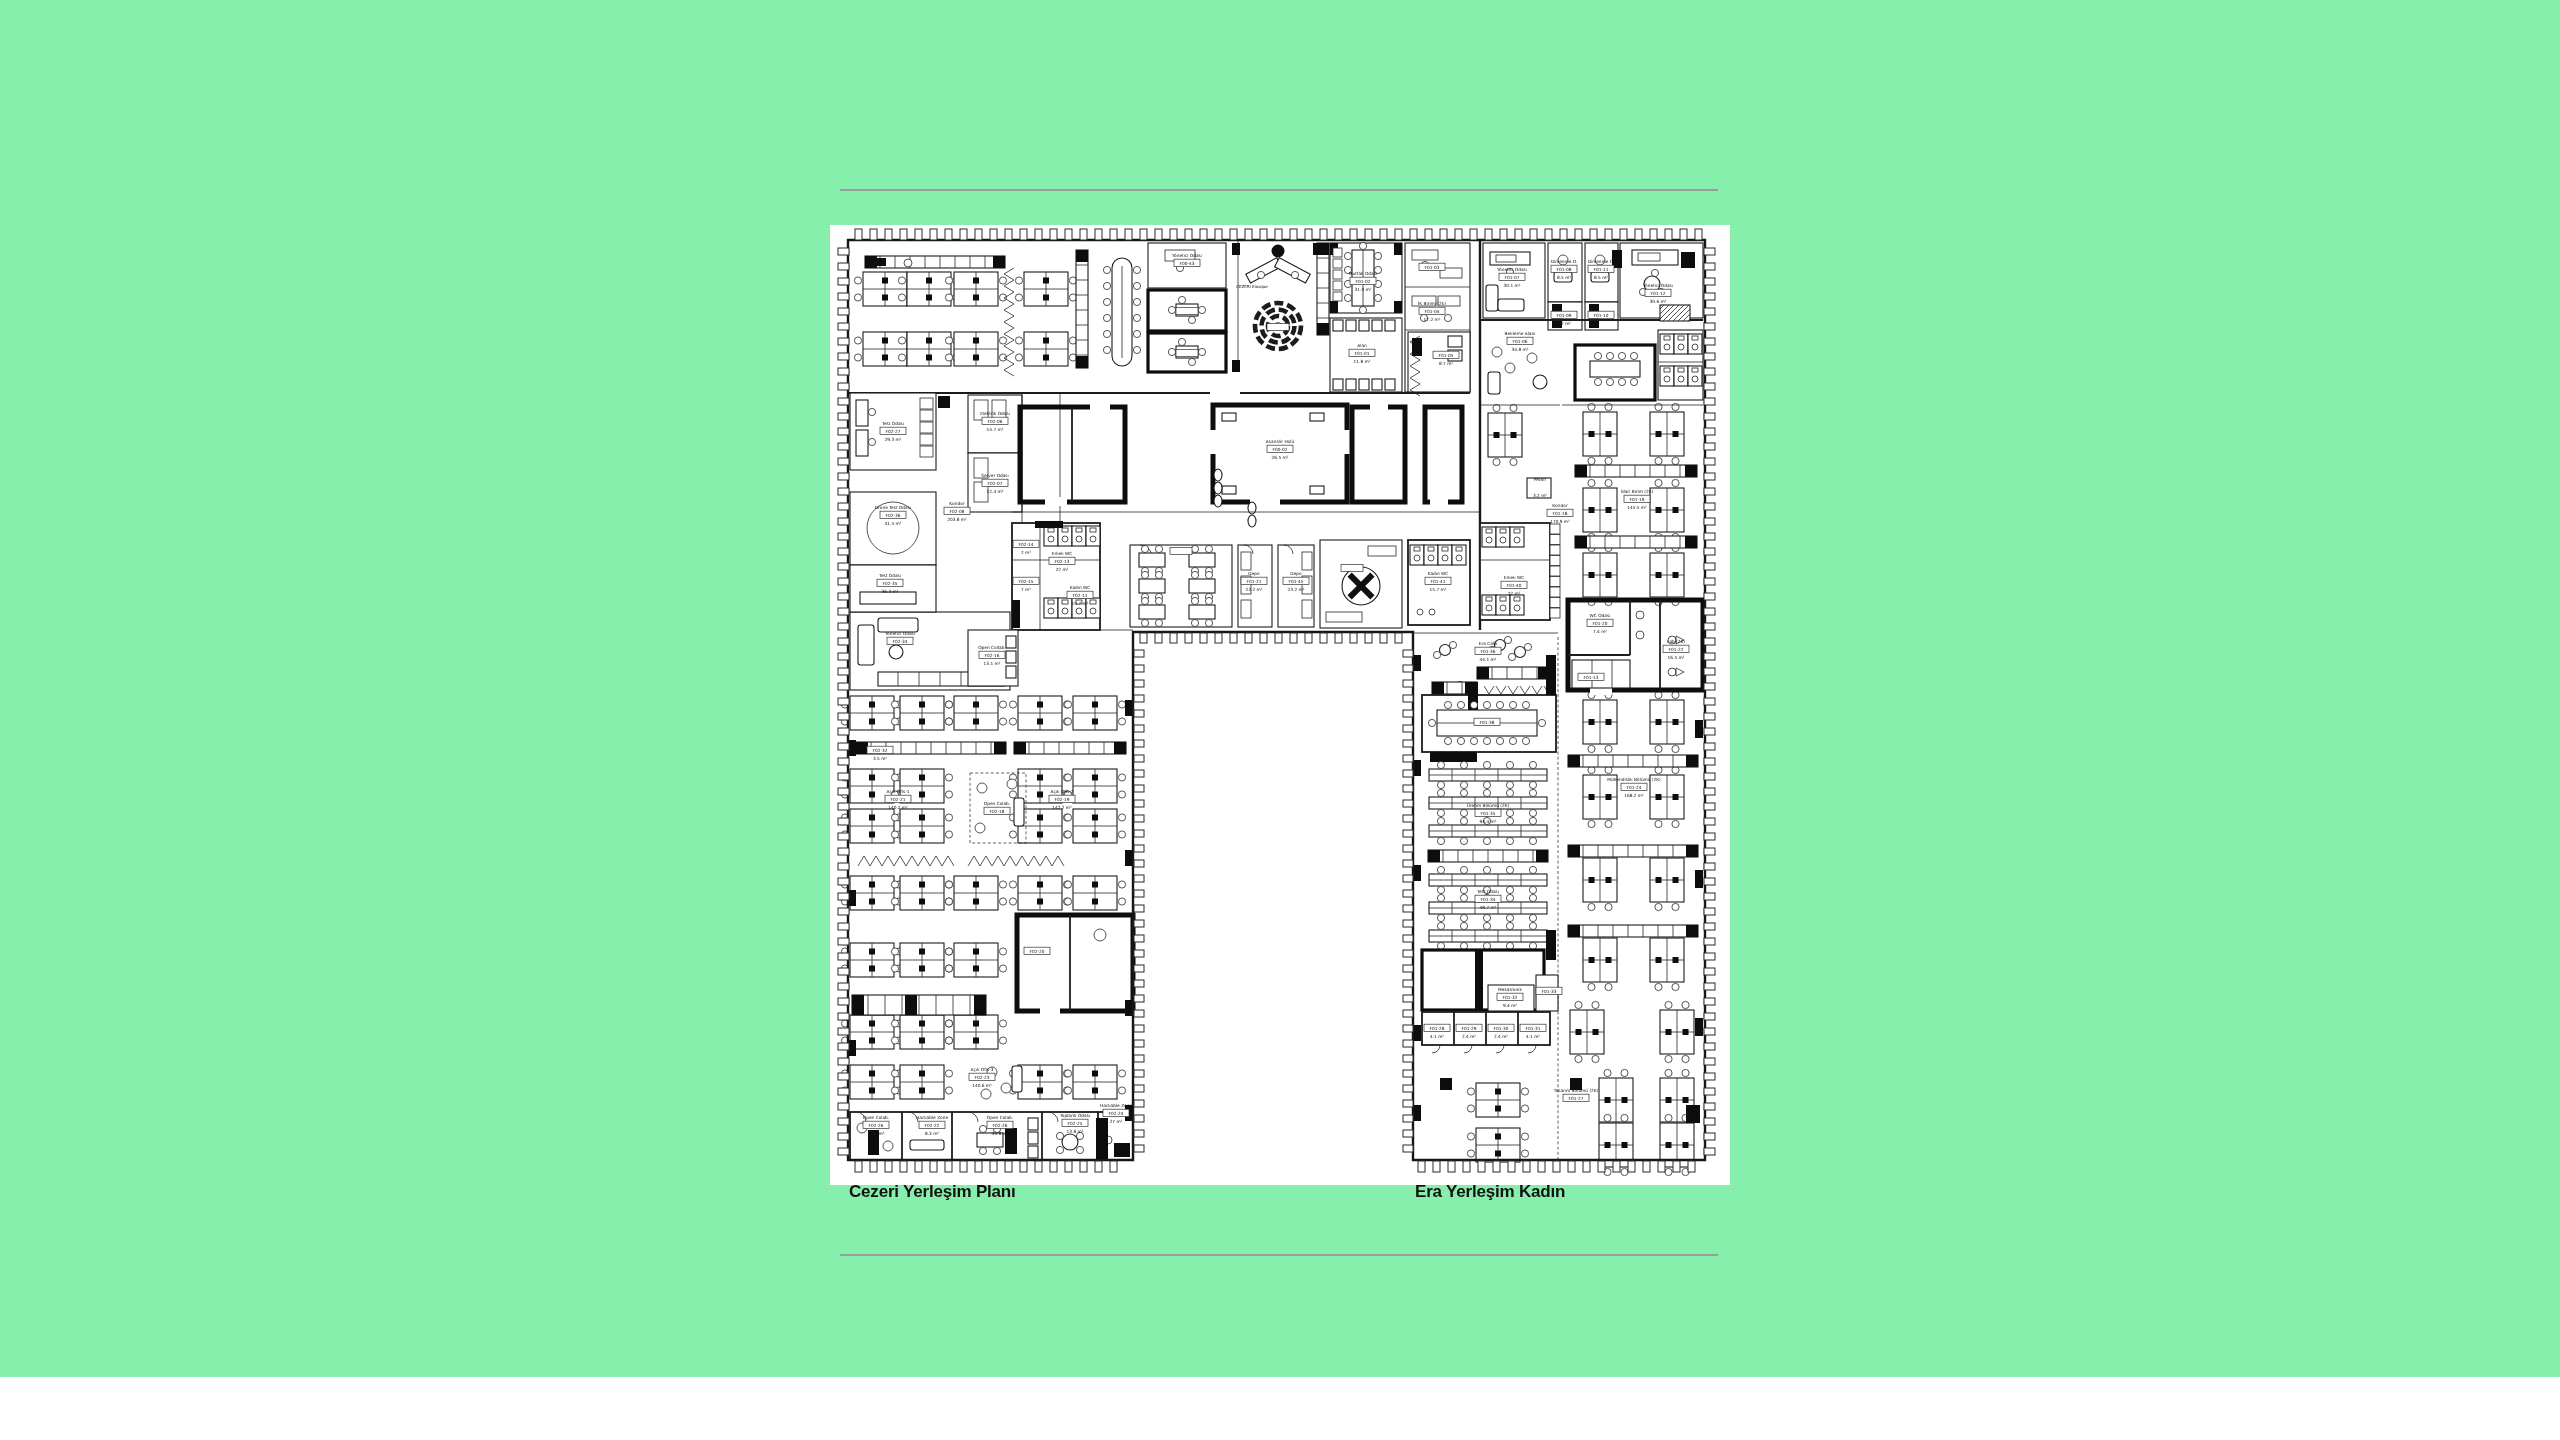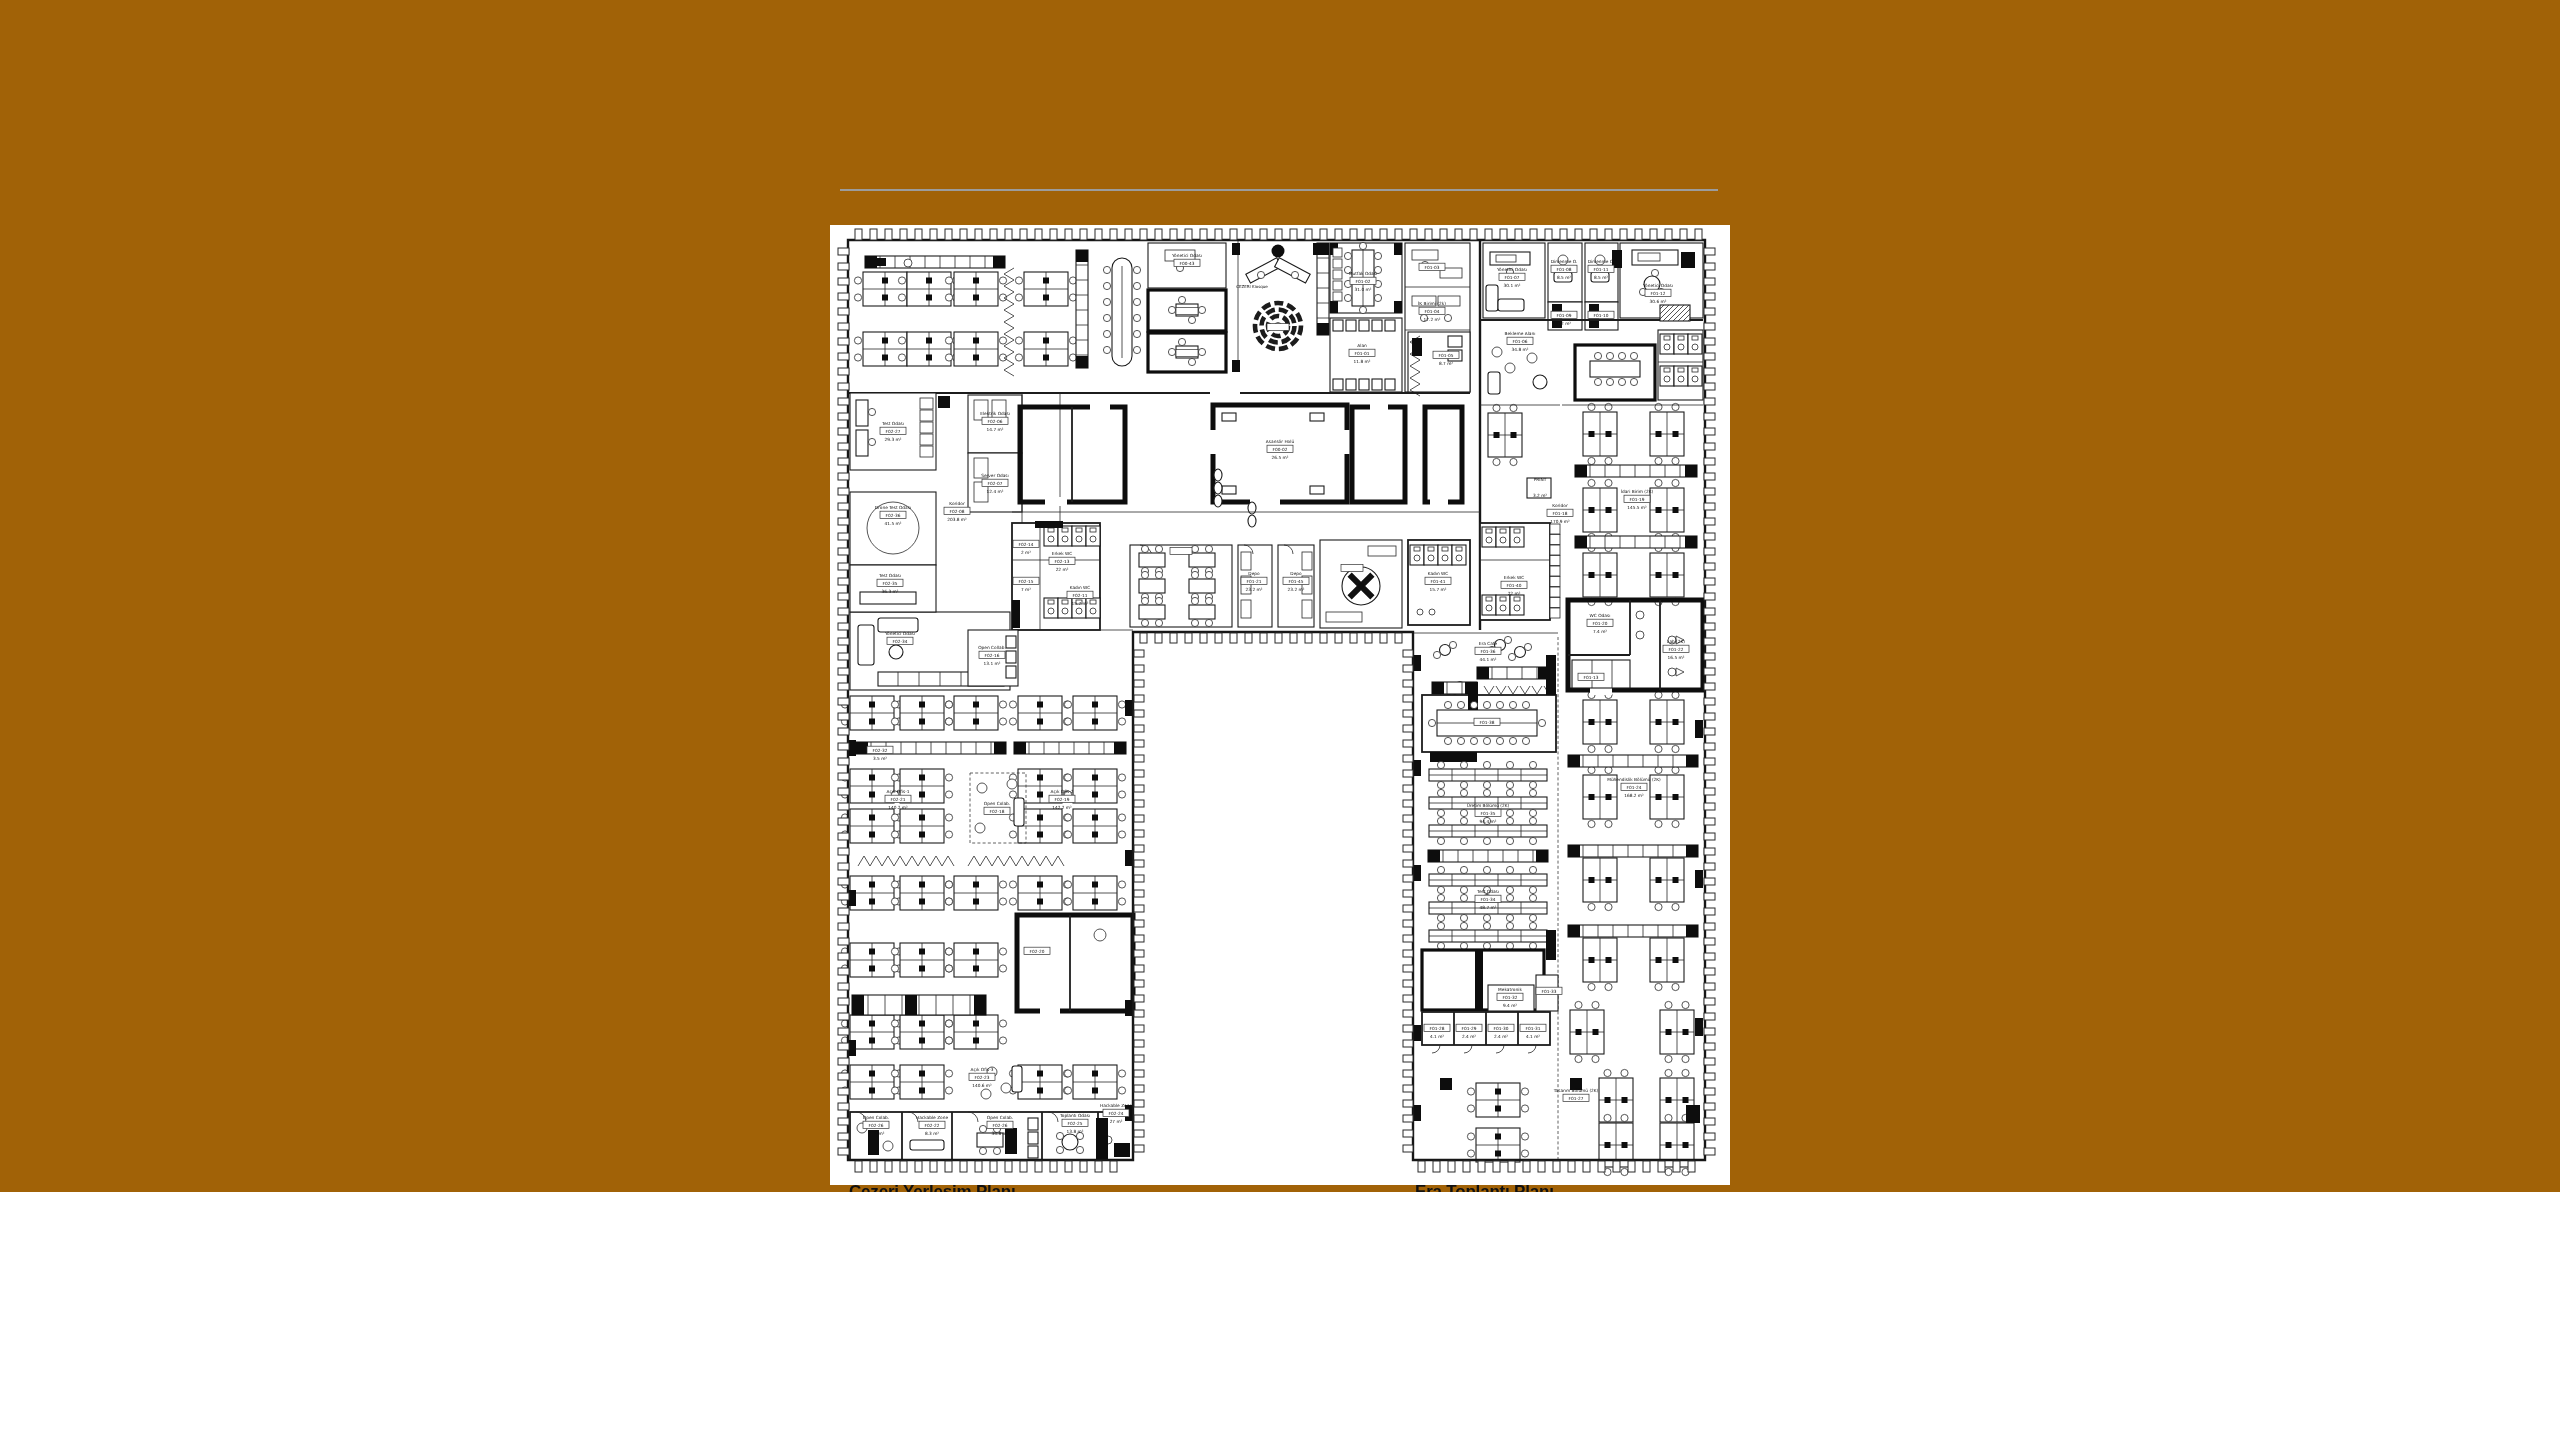--- a/index.html
+++ b/index.html
@@ -1,16 +1,16 @@
 <!DOCTYPE html>
 <html><head>
 <meta charset="utf-8">
 <style>
   html,body{margin:0;padding:0;background:#ffffff;}
-  .screen{position:relative;width:2560px;height:1192px;background:#a16207;overflow:hidden;
+  .screen{position:relative;width:2560px;height:1377px;background:#86efac;overflow:hidden;
           font-family:"Liberation Sans", sans-serif;}
   .rule{position:absolute;height:2px;background:#9c9c9c;}
   .rule-top{left:840px;top:189px;width:878px;}
   .rule-bottom{left:840px;top:1254px;width:878px;}
   .plan-wrap{position:absolute;left:830px;top:225px;width:900px;height:960px;}
   .caption{position:absolute;font-weight:bold;font-size:17px;letter-spacing:-0.2px;color:#111;white-space:nowrap;}
   .caption-cezeri{left:849px;top:1182px;}
   .caption-era{left:1415px;top:1182px;}
   
   .w{fill:#ffffff;stroke:#1c1c1c;stroke-width:1.1}
@@ -1809,14 +1809,14 @@
         <text x="1075" y="1132.6" class="rl">13.8 m²</text>
         <text x="1116" y="1107.4" class="rl">Hackable Zone</text>
         <rect x="1103" y="1109.2" width="26" height="7.4" class="lb"></rect>
         <text x="1116" y="1114.6" class="rl">F02-24</text>
         <text x="1116" y="1122.6" class="rl">27 m²</text>
         <text x="1252" y="288" class="rl" style="font-size:4px">CEZERI Kiosque</text>
       </svg>
   </div>
 
   <div class="caption caption-cezeri">Cezeri Yerleşim Planı</div>
-  <div class="caption caption-era">Era Toplantı Planı</div>
+  <div class="caption caption-era">Era Yerleşim Kadın</div>
 </div>
 
 </body></html>

